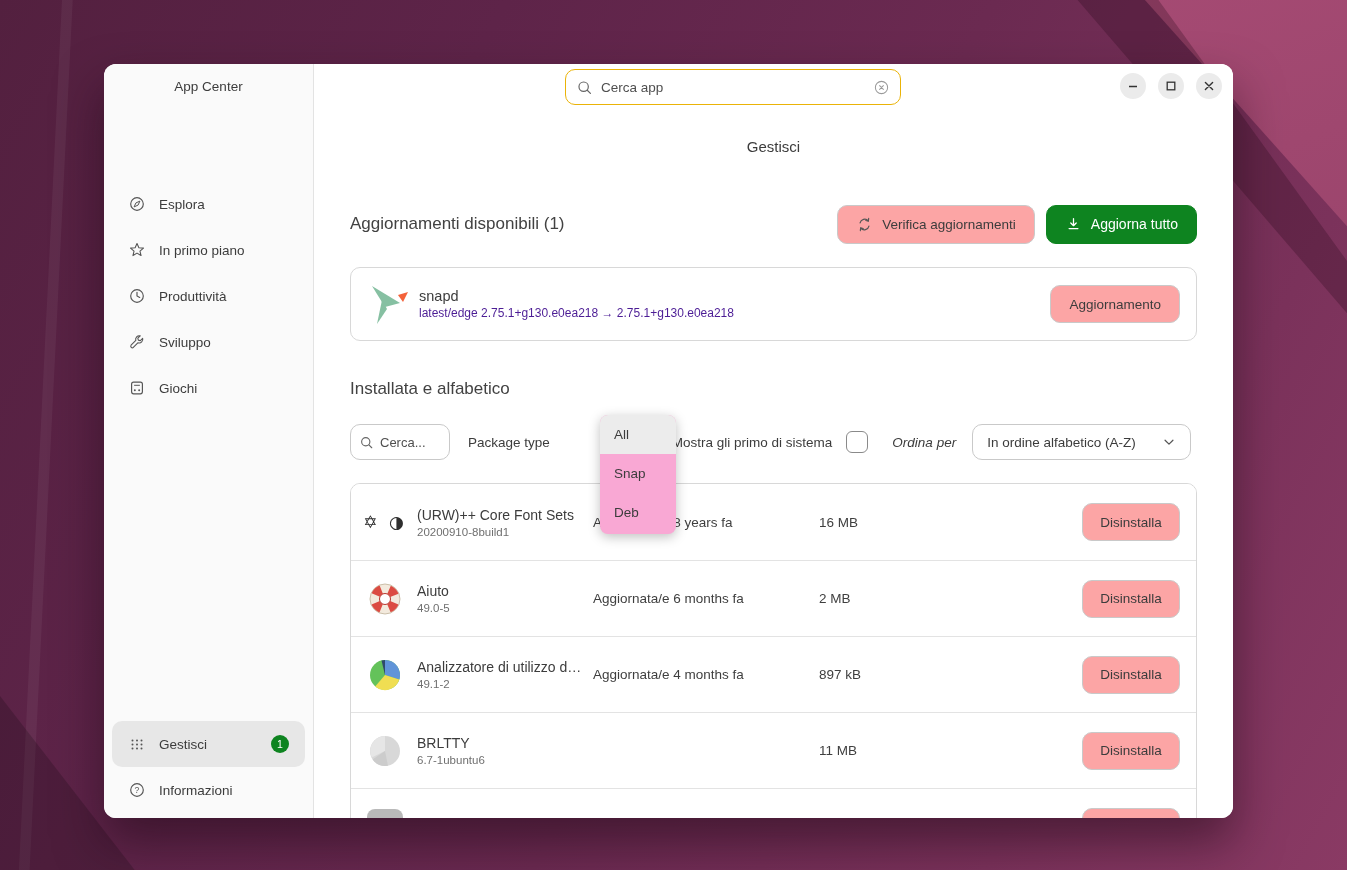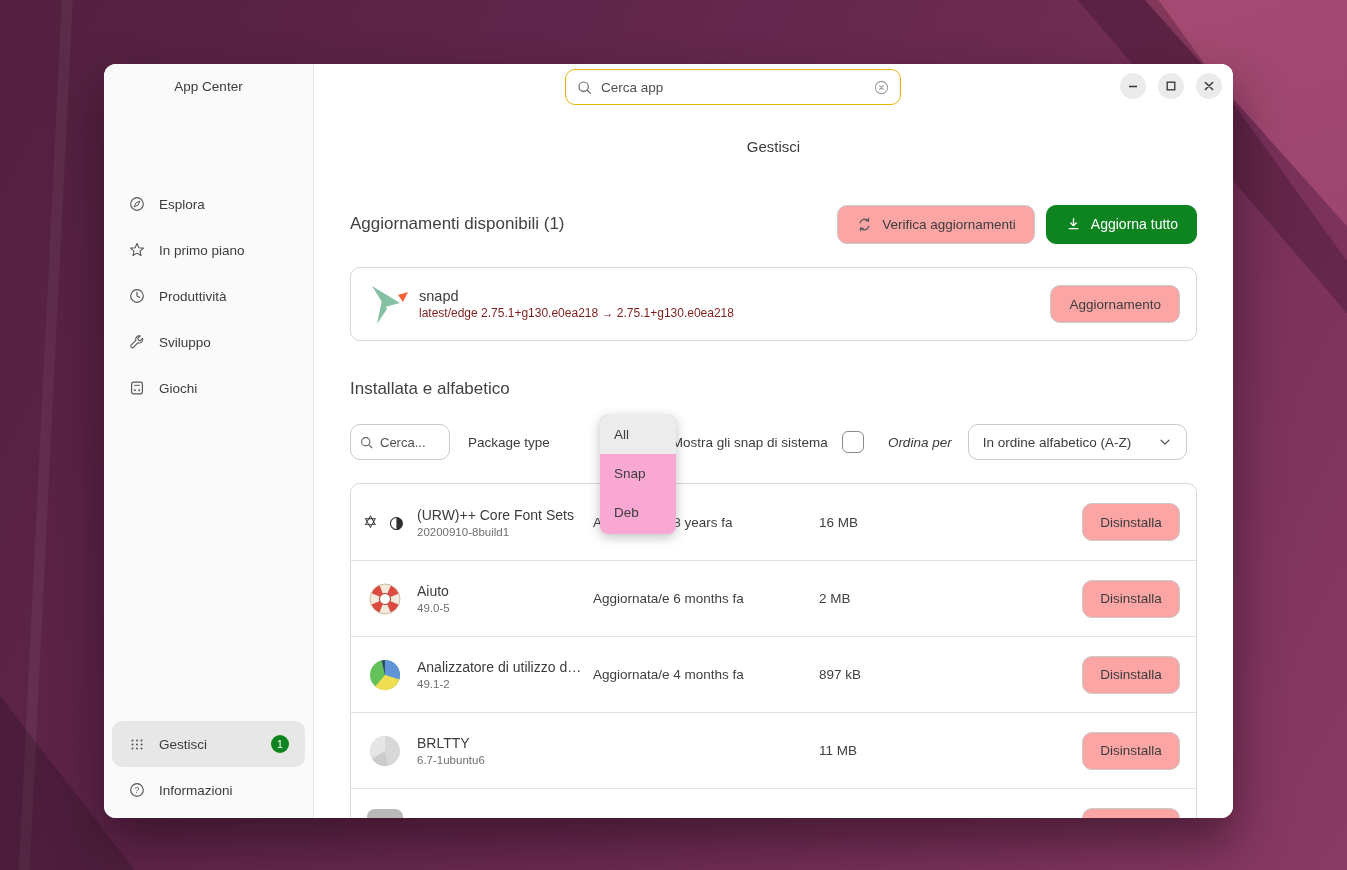--- a/index.html
+++ b/index.html
@@ -54,21 +54,21 @@
     padding:0 18px; font-size:13.5px; color:#3c3c3c; display:inline-flex; align-items:center; gap:9px;
     font-family:"Liberation Sans",sans-serif; }
   .btn-green { background:#0e8420; border-color:#0e8420; color:#fff; font-size:14px; }
   .section-row .spacer { flex:1; }
 
   .card { margin-top:23px; border:1px solid #d8d8d8; border-radius:10px; height:74px;
     display:flex; align-items:center; padding:0 16px; }
   .app-icon { width:44px; height:44px; flex-shrink:0; display:flex; align-items:center; justify-content:center; }
   .app-text { margin-left:8px; min-width:0; }
   .app-name { font-size:14.5px; color:#3c3c3c; }
-  .app-sub { font-size:12px; color:#7f1d1d; margin-top:2px; }
+  .app-sub { font-size:12px; color:#4c1d95; margin-top:2px; }
   .card .btn { margin-left:auto; height:38px; }
 
   .installed-title { margin-top:38px; font-size:17px; color:#424242; }
 
   .filter-row { margin-top:24px; height:38px; display:flex; align-items:center; position:relative; }
   .mini-search { width:100px; height:36px; border:1px solid #c9c9c9; border-radius:10px;
     display:flex; align-items:center; padding:0 8px; }
   .mini-search input { border:none; outline:none; width:55px; font-size:13px; color:#3c3c3c;
     margin-left:6px; font-family:"Liberation Sans",sans-serif; background:transparent; }
   .mini-search input::placeholder { color:#4f4f4f; opacity:1; }
@@ -290,21 +290,21 @@
             <input type="text" placeholder="Cerca..." style="">
           </div>
           <span class="filter-label">Package type</span>
 
           <div class="menu">
             <div class="menu-item hl">All</div>
             <div class="menu-item">Snap</div>
             <div class="menu-item">Deb</div>
           </div>
 
-          <span class="filter-label gap-sys">Mostra gli snap di sistema</span>
+          <span class="filter-label gap-sys">Mostra gli primo di sistema</span>
           <div class="checkbox"></div>
           <span class="filter-label" style="margin-left:24px;font-style:italic;">Ordina per</span>
           <div class="sort-select">
             <span>In ordine alfabetico (A-Z)</span>
             <span class="chev">
               <svg width="14" height="14" viewBox="0 0 16 16">
                   <path d="M3.5 6 L8 10.5 L12.5 6" fill="none" stroke="#555" stroke-width="1.4" stroke-linecap="round" stroke-linejoin="round"></path>
                 </svg>
             </span>
           </div>

